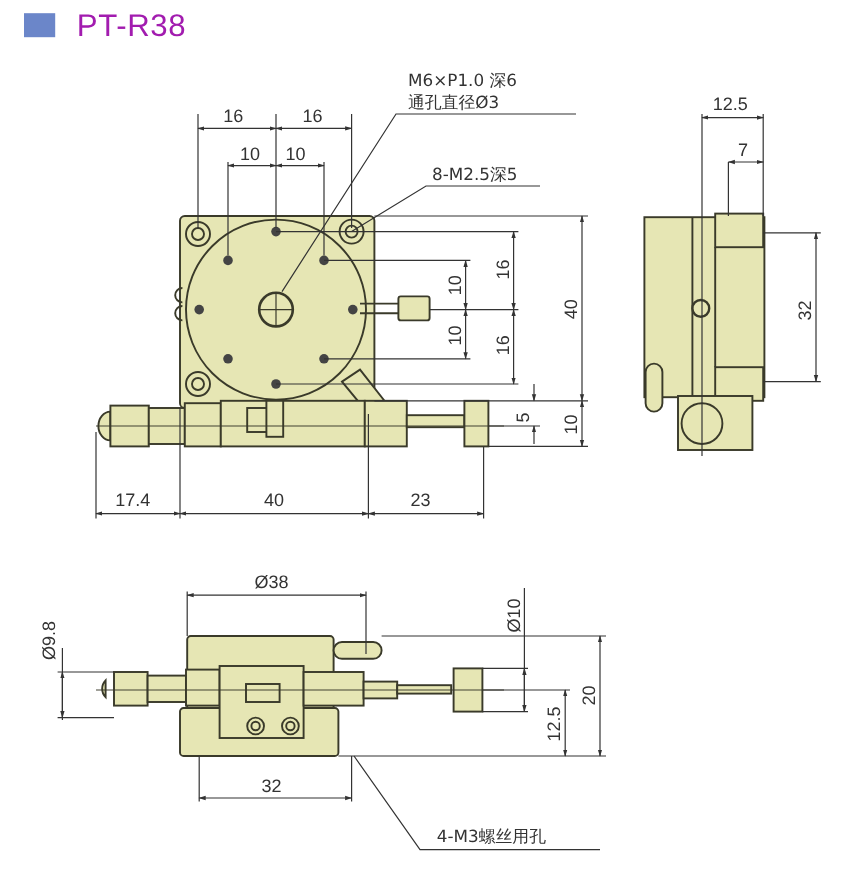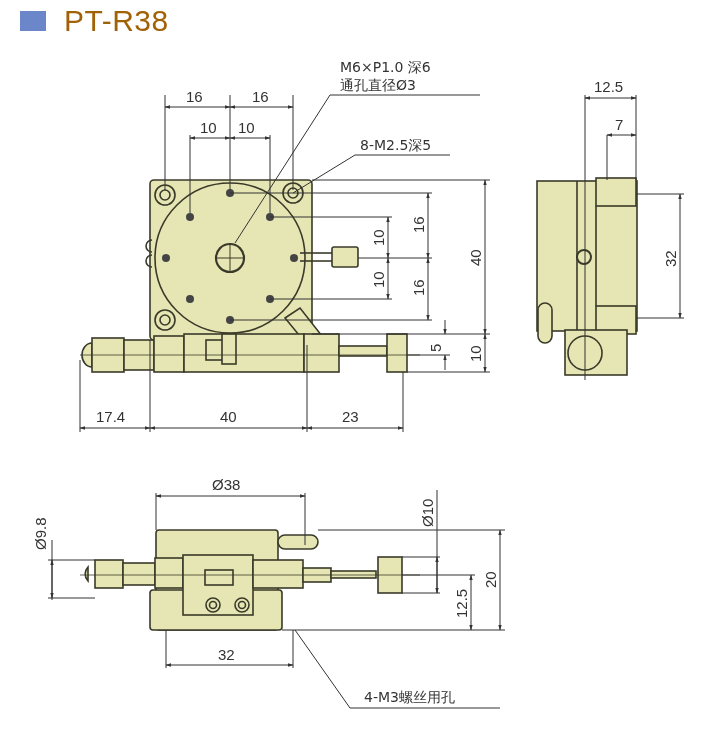--- a/index.html
+++ b/index.html
@@ -1,19 +1,19 @@
 <!DOCTYPE html>
 <html><head>
 <meta charset="utf-8">
 <style>
   html, body { margin:0; padding:0; background:#ffffff; }
   body { width:717px; height:730px; position:relative; overflow:hidden; font-family:"Liberation Sans", sans-serif; }
   .header { position:absolute; left:20px; top:6px; height:30px; display:flex; align-items:center; }
   .header .square { width:26px; height:20px; background:#6b86c9; margin-right:18px; }
-  .header .title { font-size:30px; color:#a16207; letter-spacing:0.5px; }
+  .header .title { font-size:26px; color:#a21caf; letter-spacing:0.5px; }
   svg { position:absolute; left:0; top:0; }
   .dim { font-family:"Liberation Sans", sans-serif; font-size:15px; fill:#333; }
   .note { font-family:"DejaVu Sans", sans-serif; font-size:14px; fill:#333; }
 </style>
 </head>
 <body>
 
 <div class="header">
   <div class="square"></div>
   <div class="title">PT-R38</div>

